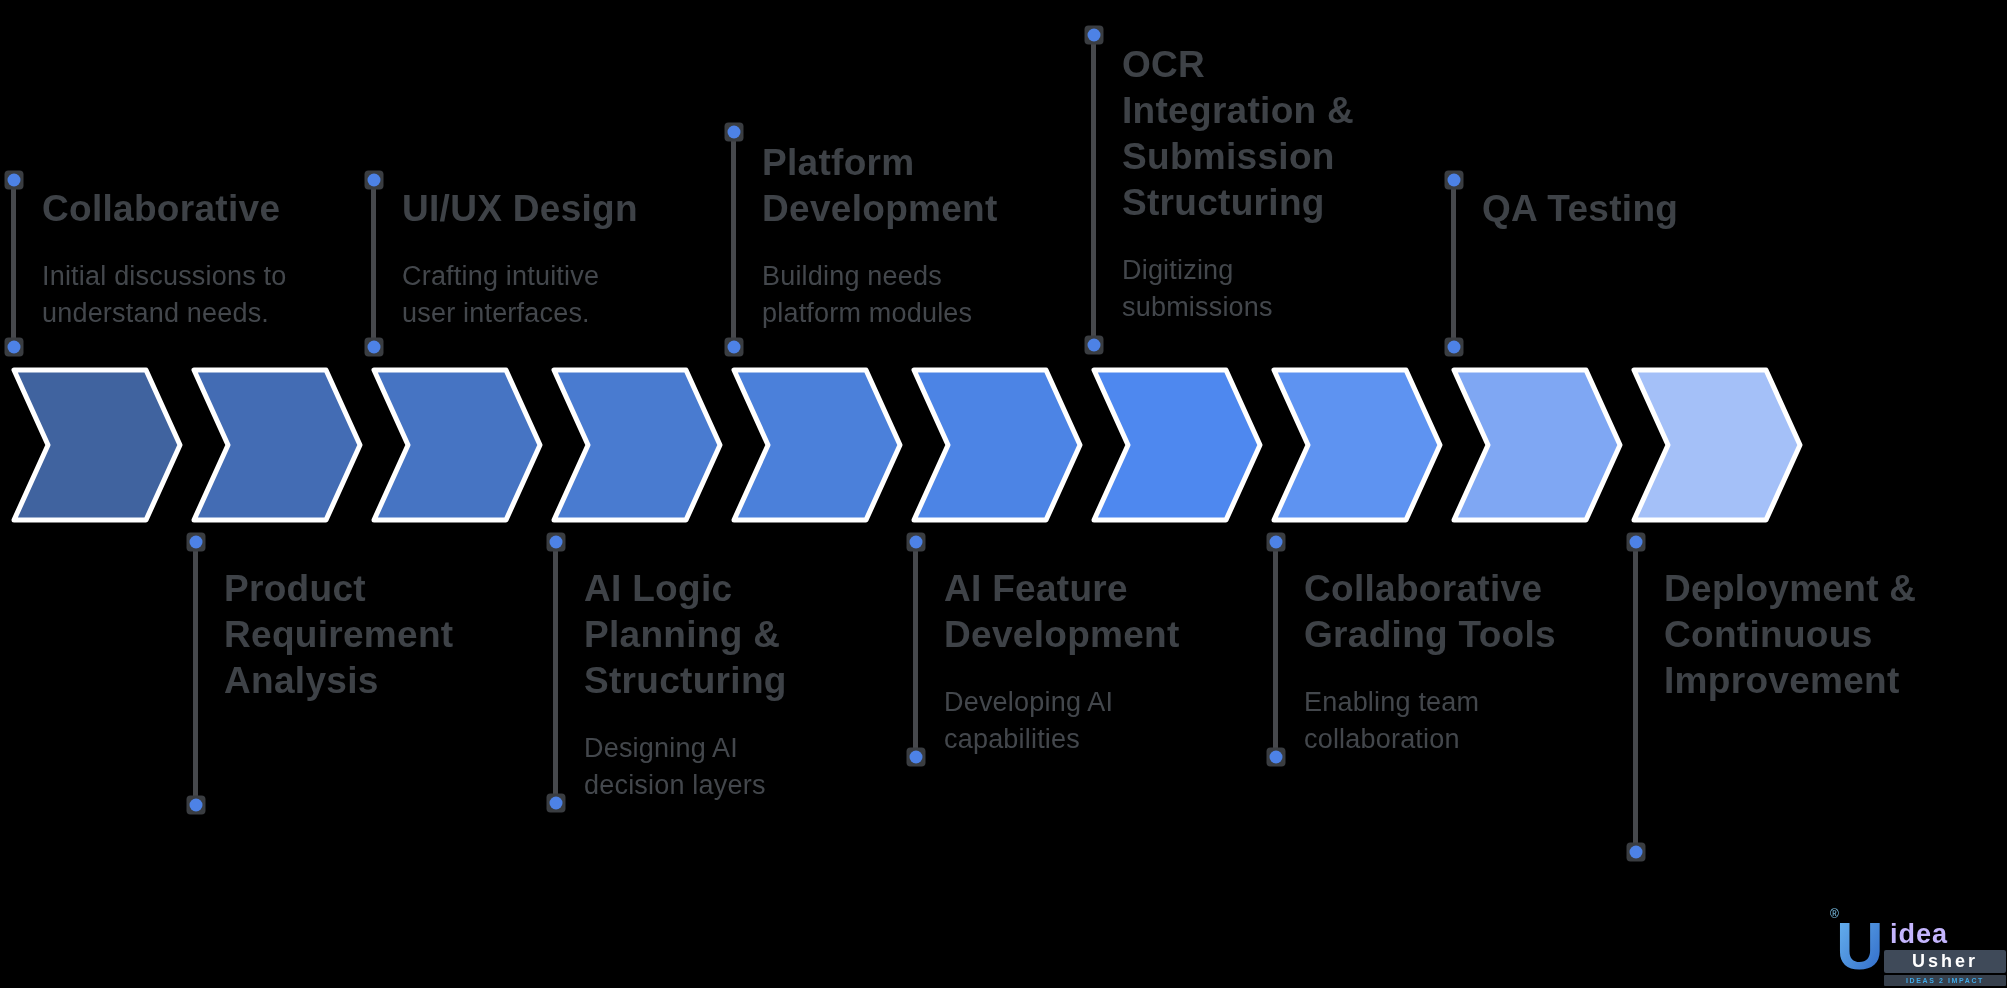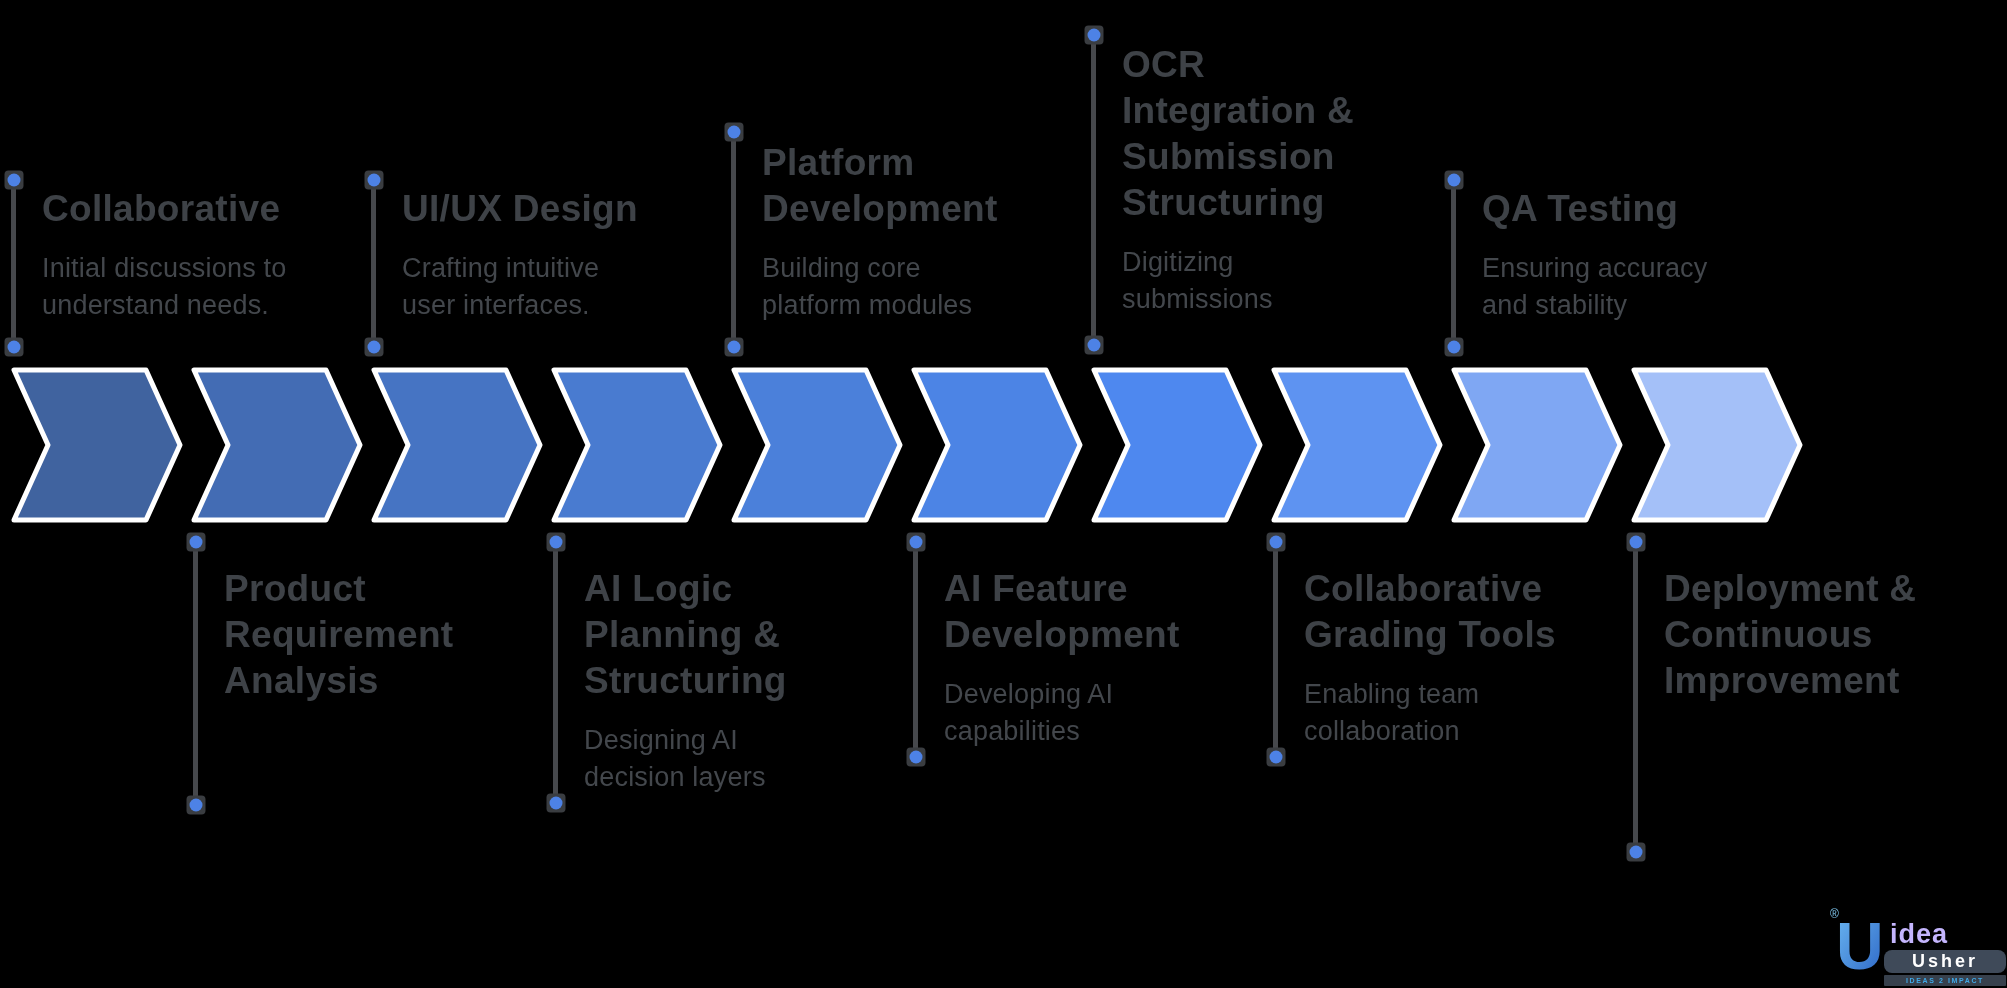--- a/index.html
+++ b/index.html
@@ -8,21 +8,21 @@
     background:var(--bg,#000);
     font-family:"Liberation Sans",sans-serif;
   }
   .stage-label{position:absolute;}
   .stage-title{
     font-size:37px;line-height:46px;font-weight:700;
     color:var(--title,#3e4247);white-space:pre-line;letter-spacing:.3px;
   }
   .stage-subtitle{
     font-size:27px;line-height:37px;font-weight:500;
-    color:var(--subtitle,#43474c);white-space:pre-line;margin-top:18px;letter-spacing:.2px;
+    color:var(--subtitle,#43474c);white-space:pre-line;margin-top:26px;letter-spacing:.2px;
   }
   .connector{
     position:absolute;width:5px;background:var(--connector,#46484c);
   }
   .handle{
     position:absolute;left:50%;width:19px;height:19px;border-radius:4px;
     background:#3a3d41;display:flex;align-items:center;justify-content:center;
     transform:translate(-50%,-50%);
   }
   .handle.top{top:0;}
@@ -31,21 +31,21 @@
     width:13px;height:13px;border-radius:50%;
     background:var(--dot,#4d82e6);
   }
   #chevron-band{position:absolute;left:0;top:367px;}
   
   #logo{position:absolute;left:1828px;top:893px;width:179px;height:95px;}
   #logo .reg{position:absolute;left:2px;top:14px;font-size:12px;color:#7fc7ef;}
   #logo .u-wrap{position:absolute;left:8px;top:18px;}
   #logo .idea{position:absolute;left:62px;top:26px;font-size:27px;font-weight:700;color:#c4b5fd;letter-spacing:1px;}
   #logo .usher-box{
-    position:absolute;left:56px;top:57px;width:122px;height:23px;border-radius:8px;
+    position:absolute;left:56px;top:57px;width:122px;height:23px;border-radius:2px;
     background:#3f4a59;color:#fff;font-size:18px;font-weight:700;letter-spacing:3px;
     display:flex;align-items:center;justify-content:center;
   }
   #logo .tagline-bar{
     position:absolute;left:56px;top:82px;width:122px;height:11px;border-radius:1px;
     background:#37404c;color:#3fa9e8;font-size:7px;font-weight:700;letter-spacing:1.6px;
     display:flex;align-items:center;justify-content:center;white-space:nowrap;
   }
 </style>
 </head>
@@ -152,35 +152,33 @@
 understand needs.</div>
 </div>
 <div class="stage-label" style="left:402px;top:186px">
   <div class="stage-title">UI/UX Design</div>
   <div class="stage-subtitle">Crafting intuitive
 user interfaces.</div>
 </div>
 <div class="stage-label" style="left:762px;top:140px">
   <div class="stage-title">Platform
 Development</div>
-  <div class="stage-subtitle">Building core
+  <div class="stage-subtitle">Building needs
 platform modules</div>
 </div>
 <div class="stage-label" style="left:1122px;top:42px">
   <div class="stage-title">OCR
 Integration &amp;
 Submission
 Structuring</div>
   <div class="stage-subtitle">Digitizing
 submissions</div>
 </div>
 <div class="stage-label" style="left:1482px;top:186px">
   <div class="stage-title">QA Testing</div>
-  <div class="stage-subtitle">Ensuring accuracy
-and stability</div>
 </div>
 
 <div class="stage-label" style="left:224px;top:566px">
   <div class="stage-title">Product
 Requirement
 Analysis</div>
 </div>
 <div class="stage-label" style="left:584px;top:566px">
   <div class="stage-title">AI Logic
 Planning &amp;

